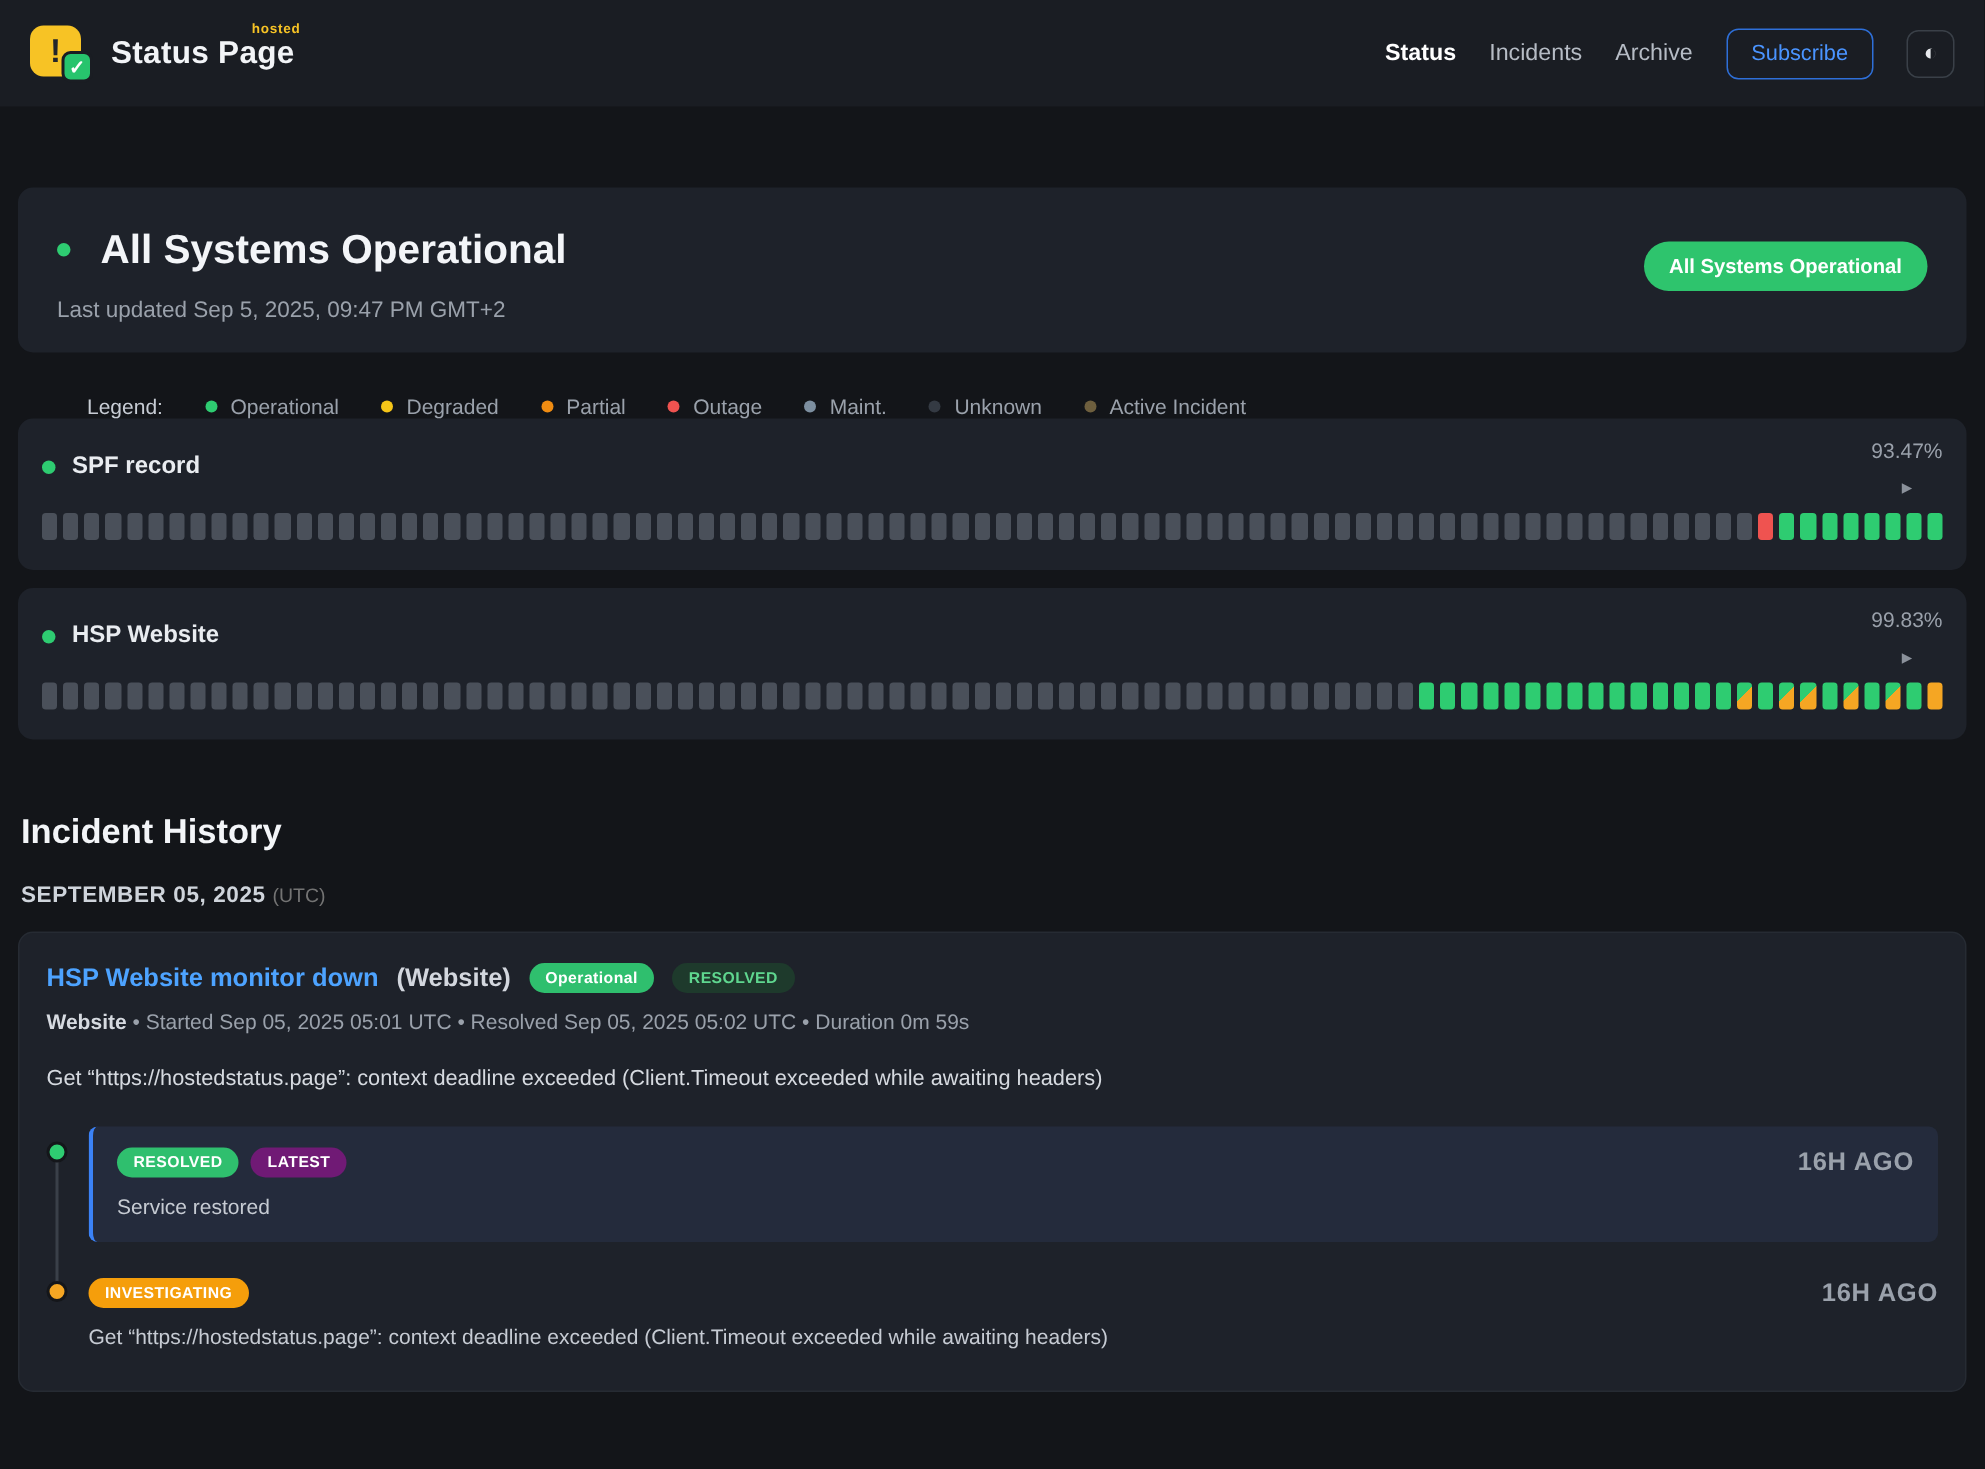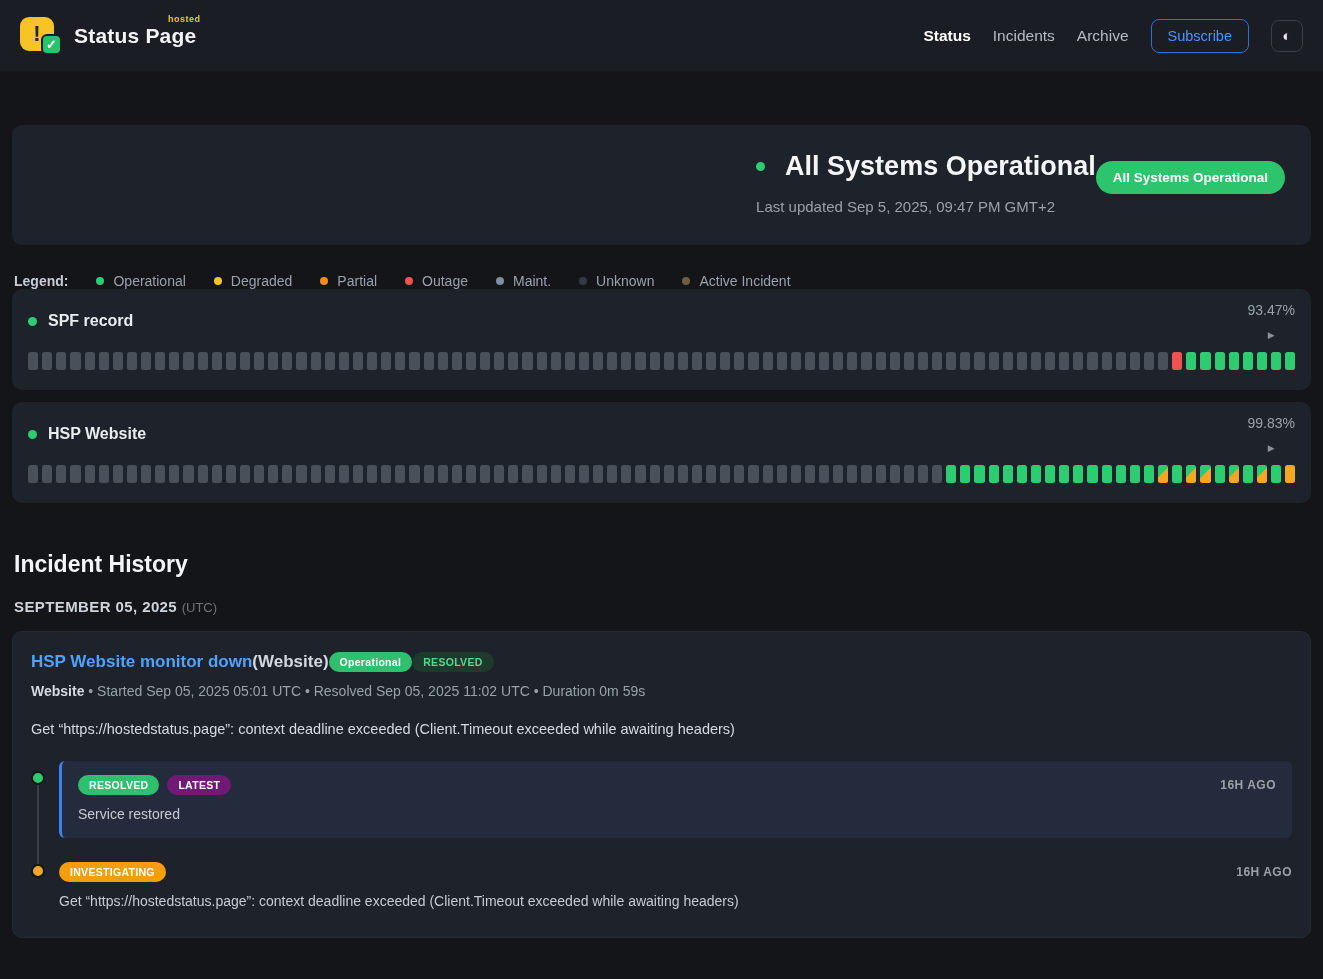--- a/index.html
+++ b/index.html
@@ -29,32 +29,32 @@
   .subscribe-btn { background:transparent; border:1px solid #2e6fd8; color:#4a94ff;
     font-size:14.5px; padding:8px 16px; border-radius:8px; cursor:pointer;
     font-family:inherit; }
   .theme-toggle { width:32px; height:32px; border:1px solid #3a4048; background:transparent;
     border-radius:8px; color:#e8eaee; font-size:15px; display:flex; align-items:center;
     justify-content:center; cursor:pointer; }
 
   
   main { padding:54px 12px 30px; }
 
-  .overall-card { background:#1e222a; border-radius:10px; padding:26px 26px 30px;
-    display:flex; justify-content:flex-end; align-items:flex-start; }
+  .overall-card { background:#1e222a; border-radius:10px; padding:26px 26px 20px;
+    display:flex; justify-content:space-between; align-items:flex-start; }
   .overall-title-row { display:flex; align-items:center; gap:20px; }
   .dot { width:9px; height:9px; border-radius:50%; display:inline-block; flex:none; }
   .overall-title { font-size:27px; font-weight:600; margin:0; color:#f3f5f8; }
   .last-updated { margin:16px 0 0; color:#9aa1ab; font-size:15px; }
   .overall-badge { background:#2ec46d; color:#fff; font-weight:700; font-size:13.5px;
     padding:9px 17px; border-radius:999px; white-space:nowrap; margin-top:10px; }
 
   .legend-row { display:flex; align-items:center; gap:28px; margin:28px 2px 0;
     font-size:14px; color:#9aa1ab; flex-wrap:wrap; }
-  .legend-label { font-weight:700; color:#c7ccd4; }
+  .legend-label { font-weight:400; color:#c7ccd4;margin-left:44px; }
   .legend-item { display:flex; align-items:center; gap:9px; }
   .legend-dot { width:8px; height:8px; border-radius:50%; flex:none; }
 
   .section-heading { font-size:23px; font-weight:700; color:#f3f5f8; margin:48px 2px 20px; }
 
   .comp-card { background:#1e222a; border-radius:10px; padding:13px 16px 20px;
     margin-bottom:12px; }
   .comp-head { display:flex; justify-content:space-between; align-items:center;
     margin-bottom:12px; cursor:pointer; }
   .comp-left { display:flex; align-items:center; gap:11px; }
@@ -68,21 +68,21 @@
   .bar-d { background:#ef5350; }
   .bar-p { background:linear-gradient(135deg,#2ecc71 0 45%,#f5a623 45% 100%); }
   .bar-o { background:#f5a623; }
 
   .date-heading { margin:12px 2px 16px; font-size:15px; font-weight:700; color:#cfd4db;
     letter-spacing:.4px; }
   .date-heading .utc { font-weight:400; color:#737373; font-size:13px; letter-spacing:0; }
 
   .incident-card { background:#1e222a; border:1px solid #262b33; border-radius:10px;
     padding:20px 18px 28px; margin-bottom:14px; }
-  .incident-title-row { display:flex; flex-wrap:wrap; }
+  .incident-title-row { display:flex; gap:12px; flex-wrap:wrap; }
   .incident-link { color:#4da3ff; font-size:17px; font-weight:700; cursor:pointer; }
   .incident-suffix { color:#d3d7de; font-size:17px; font-weight:600; }
   .badge { display:inline-block; border-radius:999px; font-size:10.5px; font-weight:700;
     padding:4px 11px; letter-spacing:.3px; white-space:nowrap; }
   .badge-solid-green { background:#2fbf6e; color:#fff; }
   .badge-soft-green  { background:#1e3a2c; color:#5fd68f; }
   .badge-blue   { background:#701a75; color:#fff; }
   .badge-orange { background:#f59e0b; color:#fff; }
 
   .incident-meta { margin:11px 0 0; color:#9aa1ab; font-size:14px; }
@@ -94,21 +94,21 @@
     width:2px; background:#3a4049; }
   .update { display:flex; gap:14px; margin-top:24px; position:relative; }
   .update:first-child { margin-top:0; }
   .tl-dot { width:14px; height:14px; border-radius:50%; flex:none; margin-top:2px;
     z-index:1; border:2px solid #14161a; }
   .update.highlight .tl-dot { margin-top:10px; }
   .update-body { flex:1; min-width:0; }
   .update.highlight .update-body { background:#242b3c; border-left:3px solid #3b82f6;
     border-radius:6px; padding:14px 16px 16px; }
   .update-head { display:flex; align-items:center; gap:8px; }
-  .ago { margin-left:auto; color:#9aa1ab; font-size:12px; font-weight:700;
+  .ago { margin-left:auto; color:#9aa1ab; font-size:17px; font-weight:700;
     letter-spacing:.5px; }
   .update-msg { margin:11px 0 0; color:#c6cbd3; font-size:14px; overflow-wrap:anywhere; }
 </style>
 </head>
 <body>
 
 <header class="navbar">
   <div class="brand">
     <div class="logo">
       <div class="logo-bubble">!</div>
@@ -396,21 +396,21 @@
     <span class="utc">(UTC)</span>
   </div>
 
   <article class="incident-card">
     <div class="incident-title-row">
       <a class="incident-link" href="#">HSP Website monitor down</a>
       <span class="incident-suffix">(Website)</span>
       <span class="badge badge-solid-green">Operational</span>
       <span class="badge badge-soft-green">RESOLVED</span>
     </div>
-    <p class="incident-meta"><b>Website</b><span> • Started Sep 05, 2025 05:01 UTC • Resolved Sep 05, 2025 11:02 UTC • Duration 0m 59s</span></p>
+    <p class="incident-meta"><b>Website</b><span> • Started Sep 05, 2025 05:01 UTC • Resolved Sep 05, 2025 05:02 UTC • Duration 0m 59s</span></p>
     <p class="incident-desc">Get “https://hostedstatus.page”: context deadline exceeded (Client.Timeout exceeded while awaiting headers)</p>
     <div class="timeline" id="timeline">
         <div class="update highlight">
           <span class="tl-dot" style="background: rgb(46, 204, 113);"></span>
           <div class="update-body">
             <div class="update-head">
               <span class="badge badge-solid-green">RESOLVED</span>
               <span class="badge badge-blue">LATEST</span>
               <span class="ago">16H AGO</span>
             </div>

